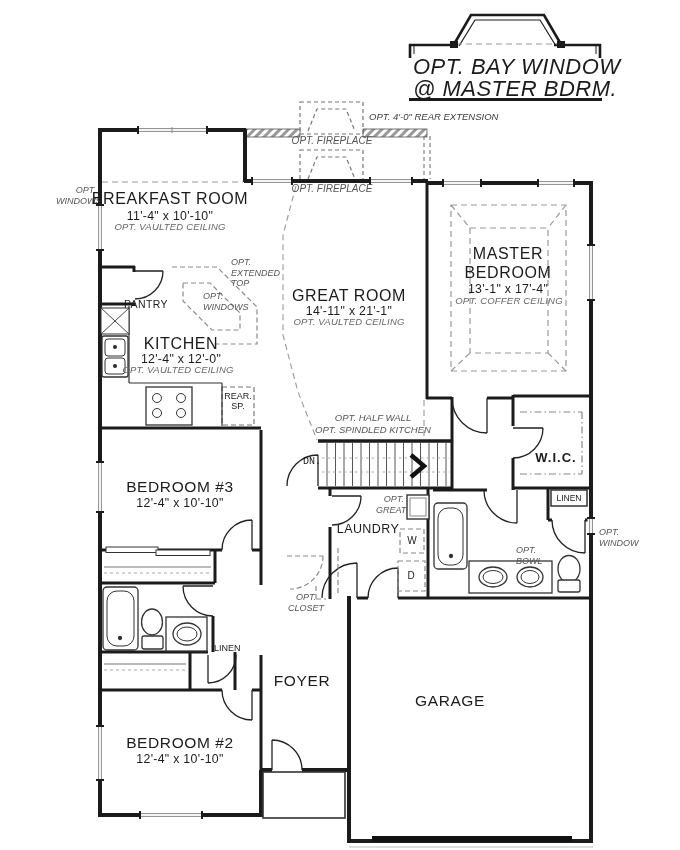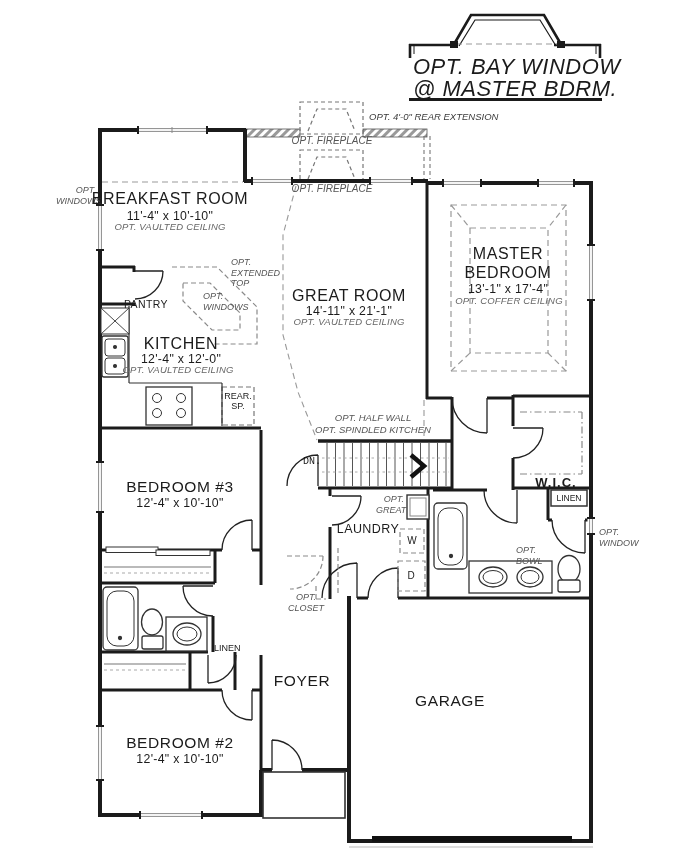--- a/index.html
+++ b/index.html
@@ -324,21 +324,21 @@
 <div class="lbl room-big c" style="left:181px;top:335px;">KITCHEN</div>
 <div class="lbl dims c" style="left:181px;top:353px;">12'-4" x 12'-0"</div>
 <div class="lbl note c" style="left:178px;top:365px;">OPT. VAULTED CEILING</div>
 
 <div class="lbl c" style="left:238px;top:391px;font-size:9px;line-height:10px;"><span>REAR.</span><br><span>SP.</span></div>
 
 <div class="lbl opt c" style="left:373px;top:413px;font-size:9.5px;">OPT. HALF WALL</div>
 <div class="lbl opt c" style="left:373px;top:425px;font-size:9.5px;">OPT. SPINDLED KITCHEN</div>
 <div class="lbl small" style="left:303px;top:456px;font-family:Liberation Mono, monospace;">DN.</div>
 
-<div class="lbl c" style="left:556px;top:451px;font-size:13px;letter-spacing:1px;font-weight:bold;margin-top:25px;">W.I.C.</div>
+<div class="lbl c" style="left:556px;top:451px;font-size:13px;letter-spacing:1px;font-weight:bold;">W.I.C.</div>
 <div class="lbl tiny c" style="left:569px;top:493.5px;">LINEN</div>
 
 <div class="lbl opt" style="left:599px;top:527px;line-height:11px;"><span>OPT.</span><br><span>WINDOW</span></div>
 <div class="lbl opt r" style="left:376px;top:494px;width:28px;line-height:11px;"><span>OPT.</span><br><span>GREAT</span></div>
 
 <div class="lbl c" style="left:368px;top:523px;font-size:12.5px;letter-spacing:.4px;">LAUNDRY</div>
 <div class="lbl small c" style="left:412px;top:535px;">W</div>
 <div class="lbl small c" style="left:411px;top:570px;">D</div>
 
 <div class="lbl opt" style="left:516px;top:545px;line-height:11px;"><span>OPT.</span><br><span>BOWL</span></div>

